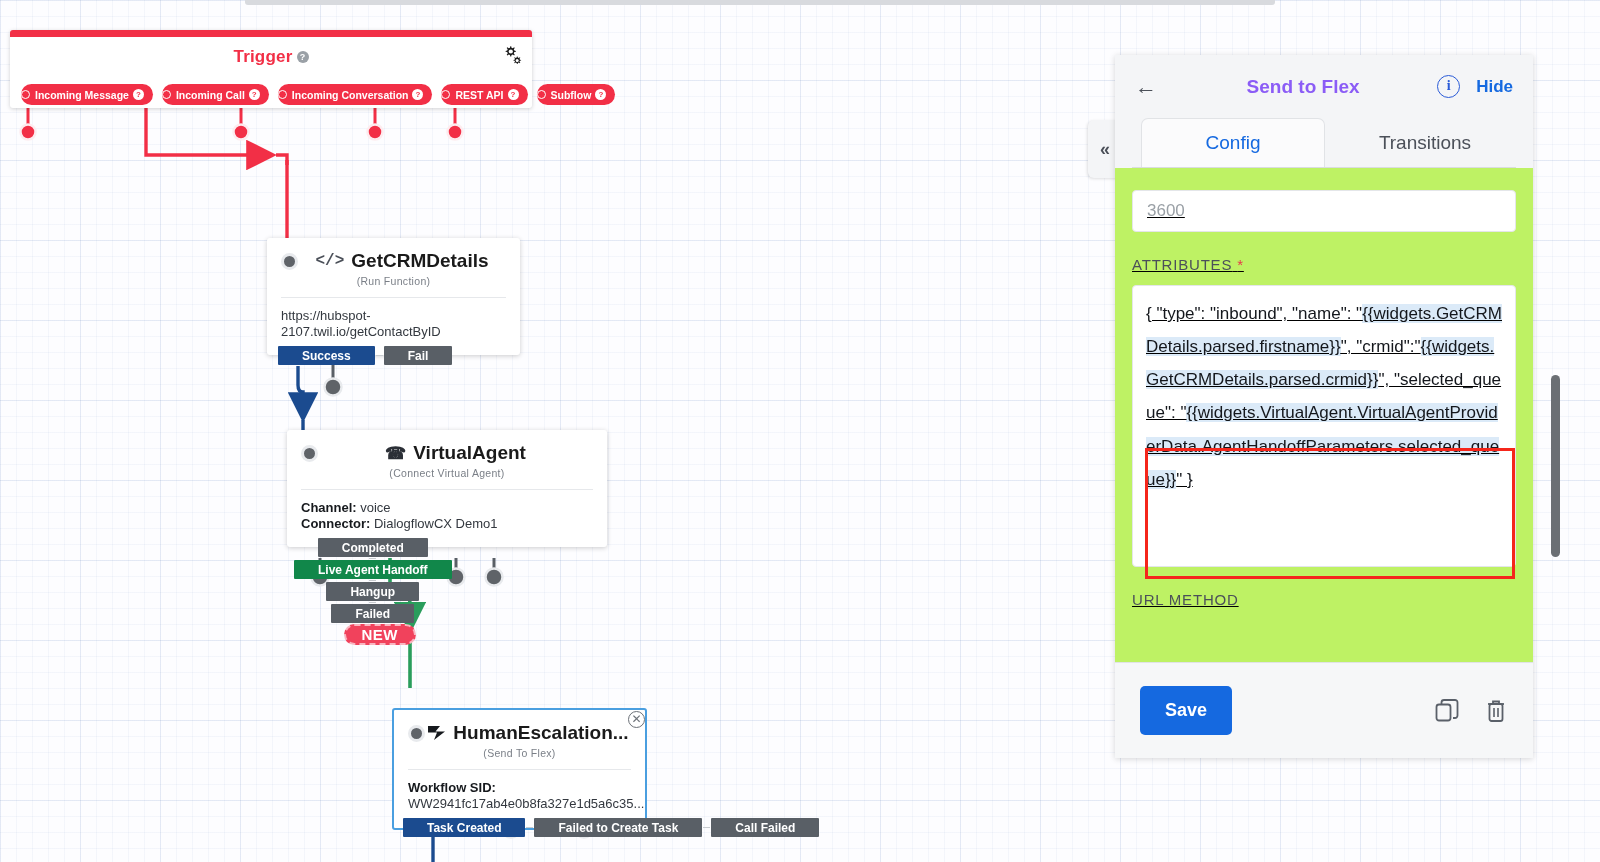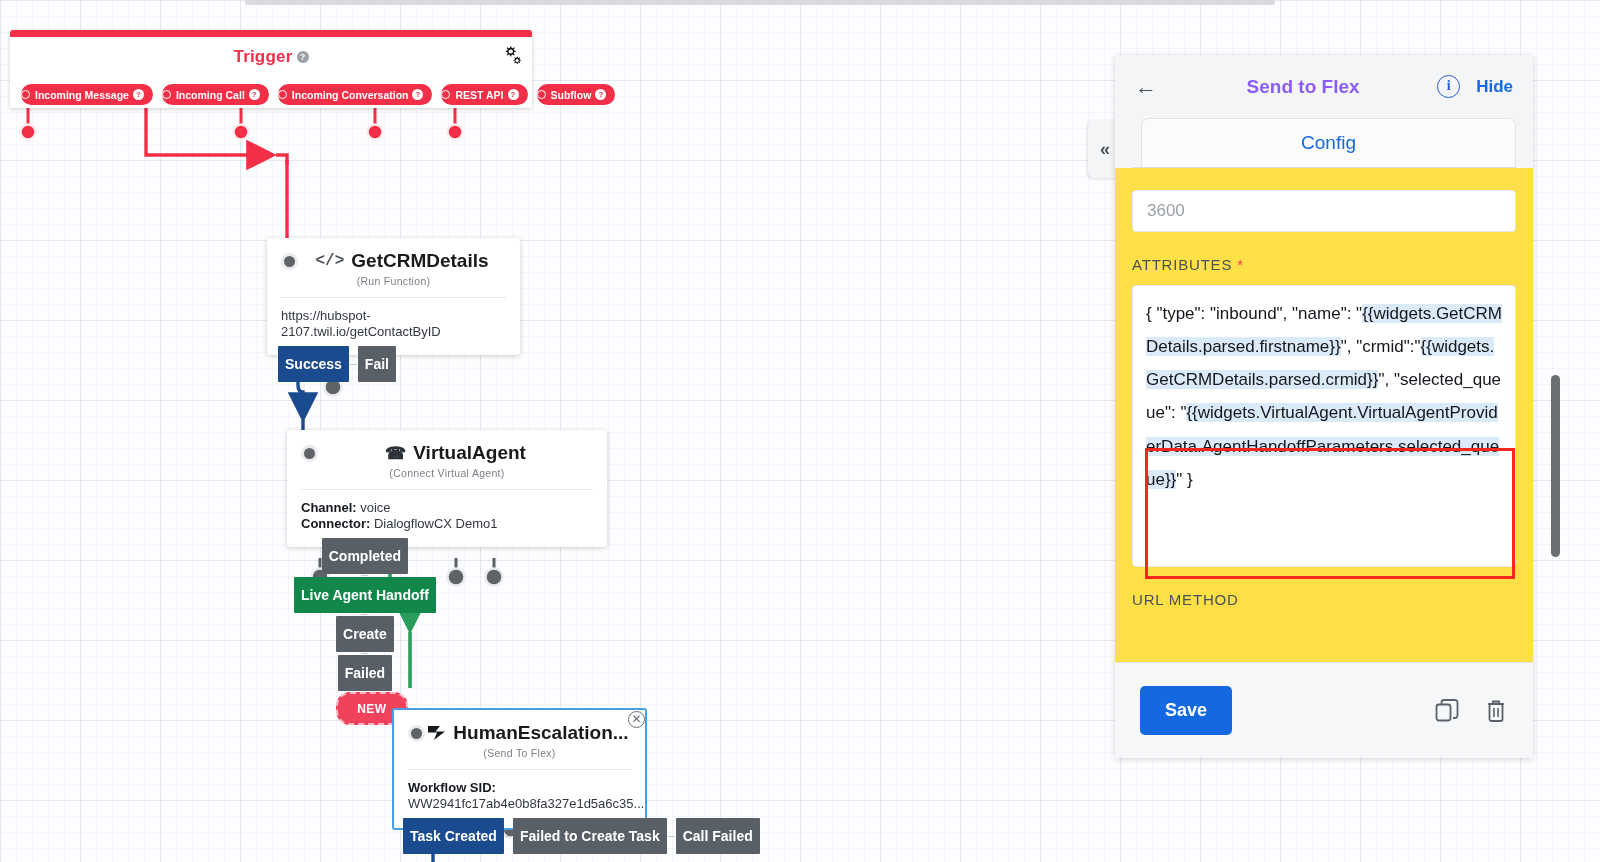--- a/index.html
+++ b/index.html
@@ -83,30 +83,30 @@
   .node-body { padding:10px 14px 14px 14px; font-size:13px; color:#33383f; line-height:1.25; }
   .node-body b { color:#16191d; }
   .close-x {
     position:absolute; right:0; top:1px; width:17px; height:17px;
     border:1.3px solid #6b7077; border-radius:50%; color:#6b7077;
     font-size:12px; line-height:15px; text-align:center;
   }
 
   .outputs { position:absolute; display:flex; align-items:center; gap:1px; }
   .out-label {
-    height:36px; background:#595f66; color:#fff; font-size:14px; font-weight:bold;
-    display:flex; align-items:center; padding:0 7px; white-space:nowrap;
+    height:19px; background:#595f66; color:#fff; font-size:12px; font-weight:bold;
+    display:flex; align-items:center; padding:0 24px; white-space:nowrap;
     border-radius:1px;
   }
   .out-label.blue { background:#1b4b8f; }
   .out-label.green { background:#11874a; }
   .out-sep { width:7px; height:1px; background:#c8ccd0; }
   .new-pill {
-    height:33px; min-width:72px; border-radius:14px; background:#f1425c;
-    color:#fff; font-size:12px; font-weight:bold; letter-spacing:.5px;
+    height:21px; min-width:72px; border-radius:14px; background:#f1425c;
+    color:#fff; font-size:15px; font-weight:bold; letter-spacing:.5px;
     display:flex; align-items:center; justify-content:center;
     border:2px dashed #f9b5c0; margin-left:14px;
   }
 
   
   #collapse-tab {
     position:absolute; left:1088px; top:120px; width:34px; height:58px;
     background:#f4f5f7; border-radius:6px 0 0 6px;
     box-shadow:-1px 1px 3px rgba(0,0,0,.12);
     display:flex; align-items:center; justify-content:center;
@@ -130,21 +130,21 @@
   #hide-link { color:#1569e0; font-size:17px; font-weight:bold; }
 
   #tabs { display:flex; padding:0 17px; flex:none; }
   .tab {
     flex:1; height:49px; display:flex; align-items:center; justify-content:center;
     font-size:19px; color:#4b5059; border-radius:7px 7px 0 0;margin-left:9px;
   }
   .tab.active { background:#fbfbfc; color:#1569e0; border:1px solid #e1e3e6; border-bottom:none; }
   #tab-underline { height:1px; background:#dadce0; margin:0 17px; flex:none; }
 
-  #panel-scroll { flex:1; overflow:hidden; position:relative; background:#fde047; padding:22px 17px 0 17px; }
+  #panel-scroll { flex:1; overflow:hidden; position:relative; background:#bef264; padding:22px 17px 0 17px;text-decoration:underline; }
   #timeout-input {
     height:42px; background:#fff; border:1px solid #e4e6e9; border-radius:4px;
     display:flex; align-items:center; padding:0 14px;
     font-size:17px; color:#9aa0a6;
   }
   .field-label {
     margin-top:24px; font-size:15px; color:#4b5059; letter-spacing:.8px;
   }
   .req { color:#e8394a; }
   #attributes-box {
@@ -306,21 +306,21 @@
       <div>
         <b>Connector:</b>
         <span>DialogflowCX Demo1</span>
       </div>
     </div>
     <div class="outputs" style="left:7px; top:108px;flex-direction:column;">
       <div class="out-label">Completed</div>
       <div class="out-sep"></div>
       <div class="out-label green">Live Agent Handoff</div>
       <div class="out-sep"></div>
-      <div class="out-label">Create</div>
+      <div class="out-label">Hangup</div>
       <div class="out-sep"></div>
       <div class="out-label">Failed</div>
       <div class="new-pill">NEW</div>
     </div>
   </div>
 
   <div class="node selected" id="node-humanescalation" style="left:392px; top:708px; width:255px; height:122px;">
     <div class="node-head">
       <div class="node-anchor"></div>
       <div class="node-title">
@@ -355,20 +355,21 @@
 
   <div id="panel-header">
     <div id="back-arrow">←</div>
     <div id="panel-title">Send to Flex</div>
     <div id="info-icon">i</div>
     <div id="hide-link">Hide</div>
   </div>
 
   <div id="tabs">
     <div class="tab active">Config</div>
+    <div class="tab">Transitions</div>
   </div>
   <div id="tab-underline"></div>
 
   <div id="panel-scroll">
     <div id="timeout-input">
       <span>3600</span>
     </div>
 
     <div class="field-label">
       <span>ATTRIBUTES</span>

